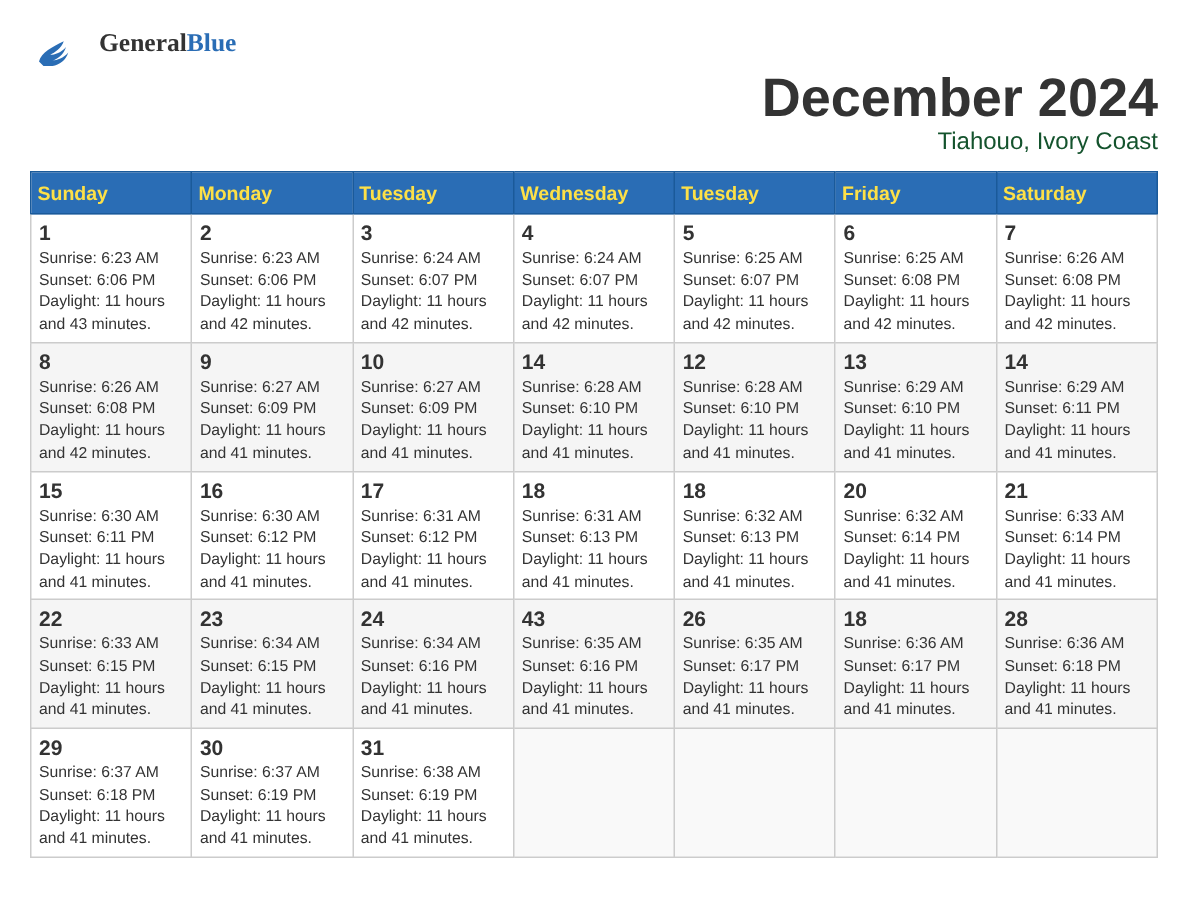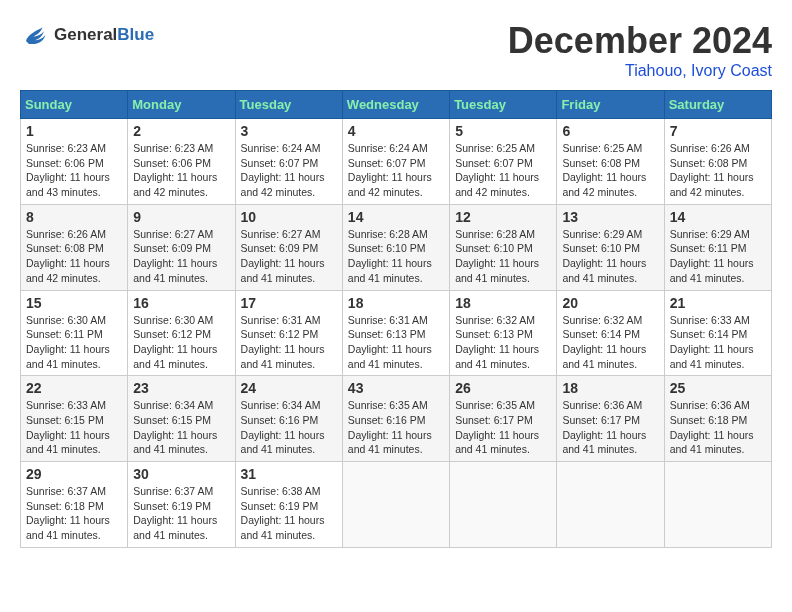--- a/index.html
+++ b/index.html
@@ -11,47 +11,49 @@
       padding: 20px;
     }
     .header {
       display: flex;
       justify-content: space-between;
       align-items: flex-start;
       margin-bottom: 10px;
     }
     .logo {
       display: flex;
-      align-items: center;
-      gap: 4px;
+      align-items: flex-start;
+      gap: 16px;
+      font-family: Liberation Serif, serif;
     }
     .logo-bird {
       width: 30px;
       height: 30px;
     }
     .title-block {
       text-align: right;
+      margin-top: 24px;
     }
     .month-title {
       font-size: 36px;
       font-weight: bold;
       color: #333;
     }
     .location {
       font-size: 16px;
-      color: #1d4ed8;
+      color: #14532d;
     }
     .calendar {
       width: 100%;
       border-collapse: collapse;
       font-size: 11px;
     }
     .calendar th {
       background: #2a6db5;
-      color: #86efac;
+      color: #fde047;
       padding: 6px 4px;
       text-align: left;
       font-size: 13px;
       font-weight: bold;
       border: 1px solid #1a5a9a;
     }
     .calendar td {
       border: 1px solid #ccc;
       vertical-align: top;
       padding: 4px 5px;
@@ -329,21 +331,21 @@
       </td>
         <td>
         <span class="day-number">18</span>
         <div class="day-info">
           Sunrise: 6:36 AM<br>
           Sunset: 6:17 PM<br>
           Daylight: 11 hours and 41 minutes.
         </div>
       </td>
         <td>
-        <span class="day-number">25</span>
+        <span class="day-number">28</span>
         <div class="day-info">
           Sunrise: 6:36 AM<br>
           Sunset: 6:18 PM<br>
           Daylight: 11 hours and 41 minutes.
         </div>
       </td>
       </tr>
       <tr>
         <td>
         <span class="day-number">29</span>

